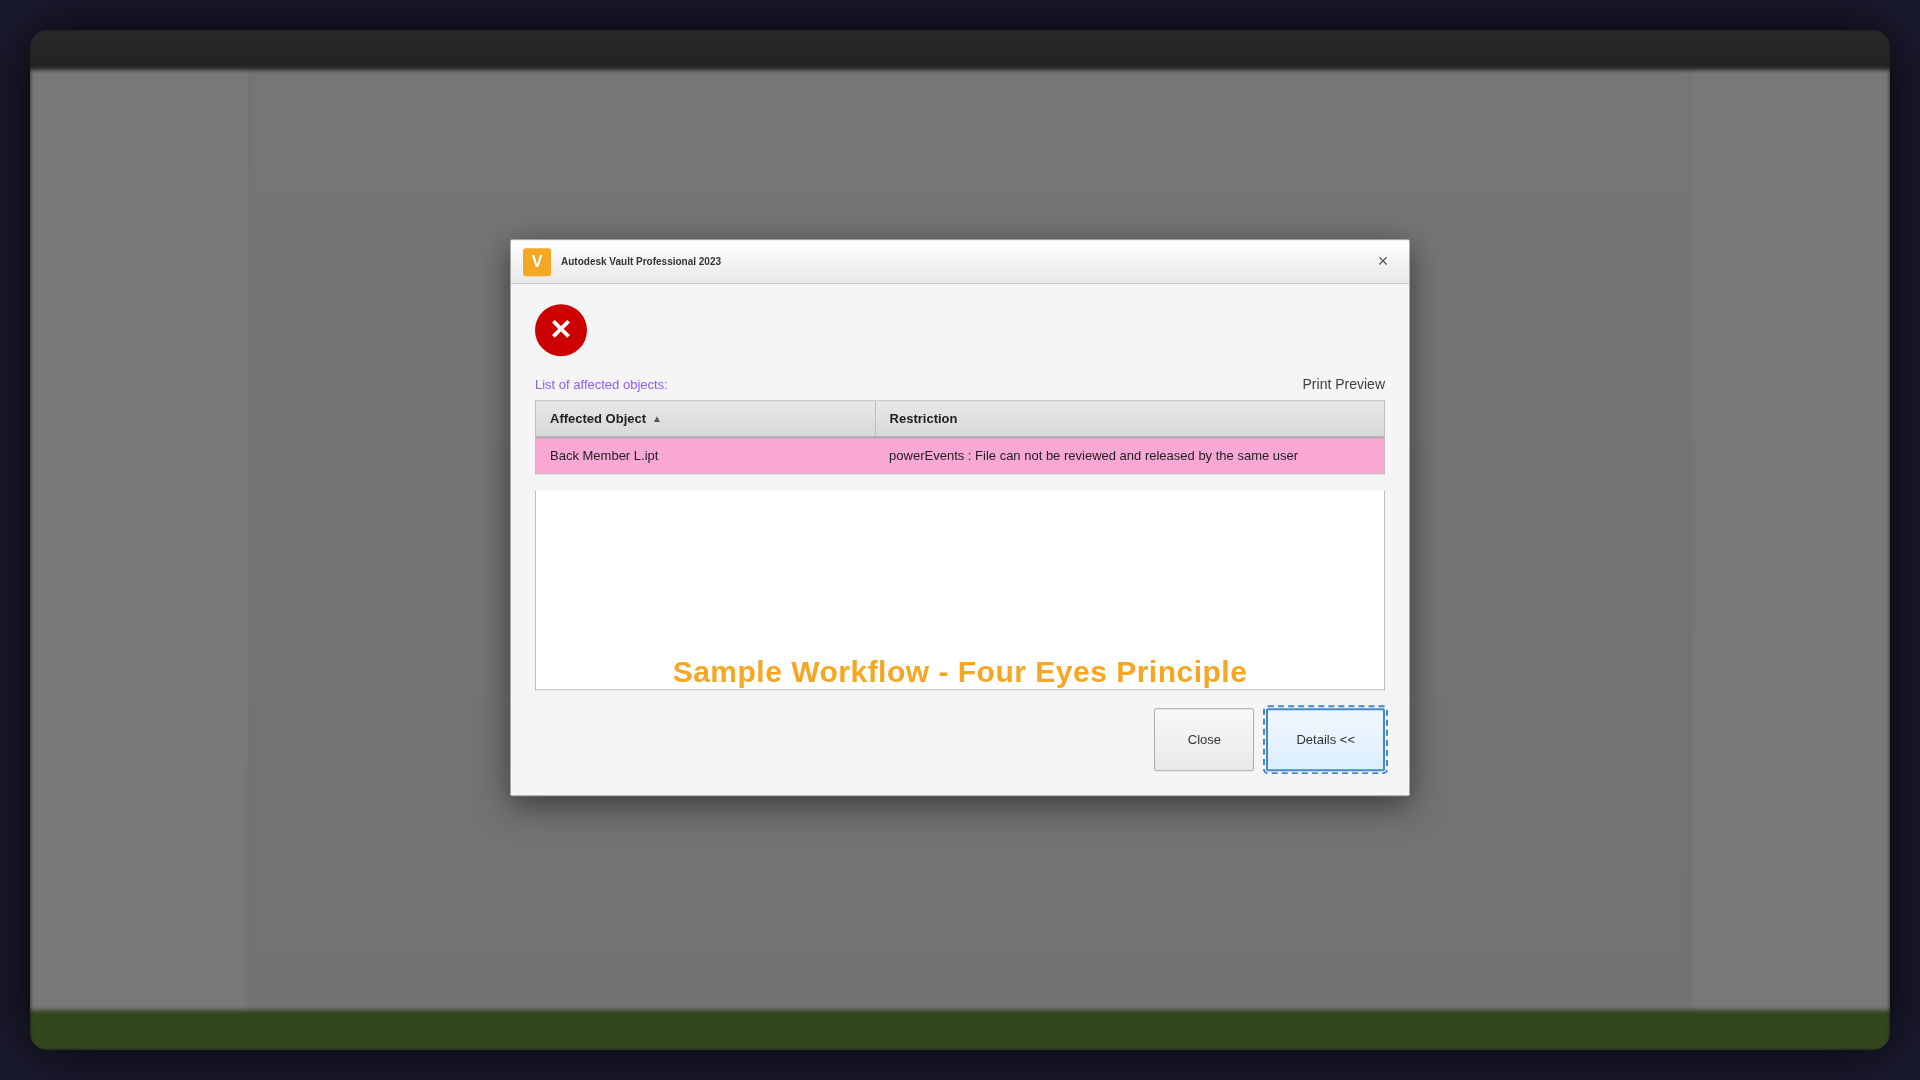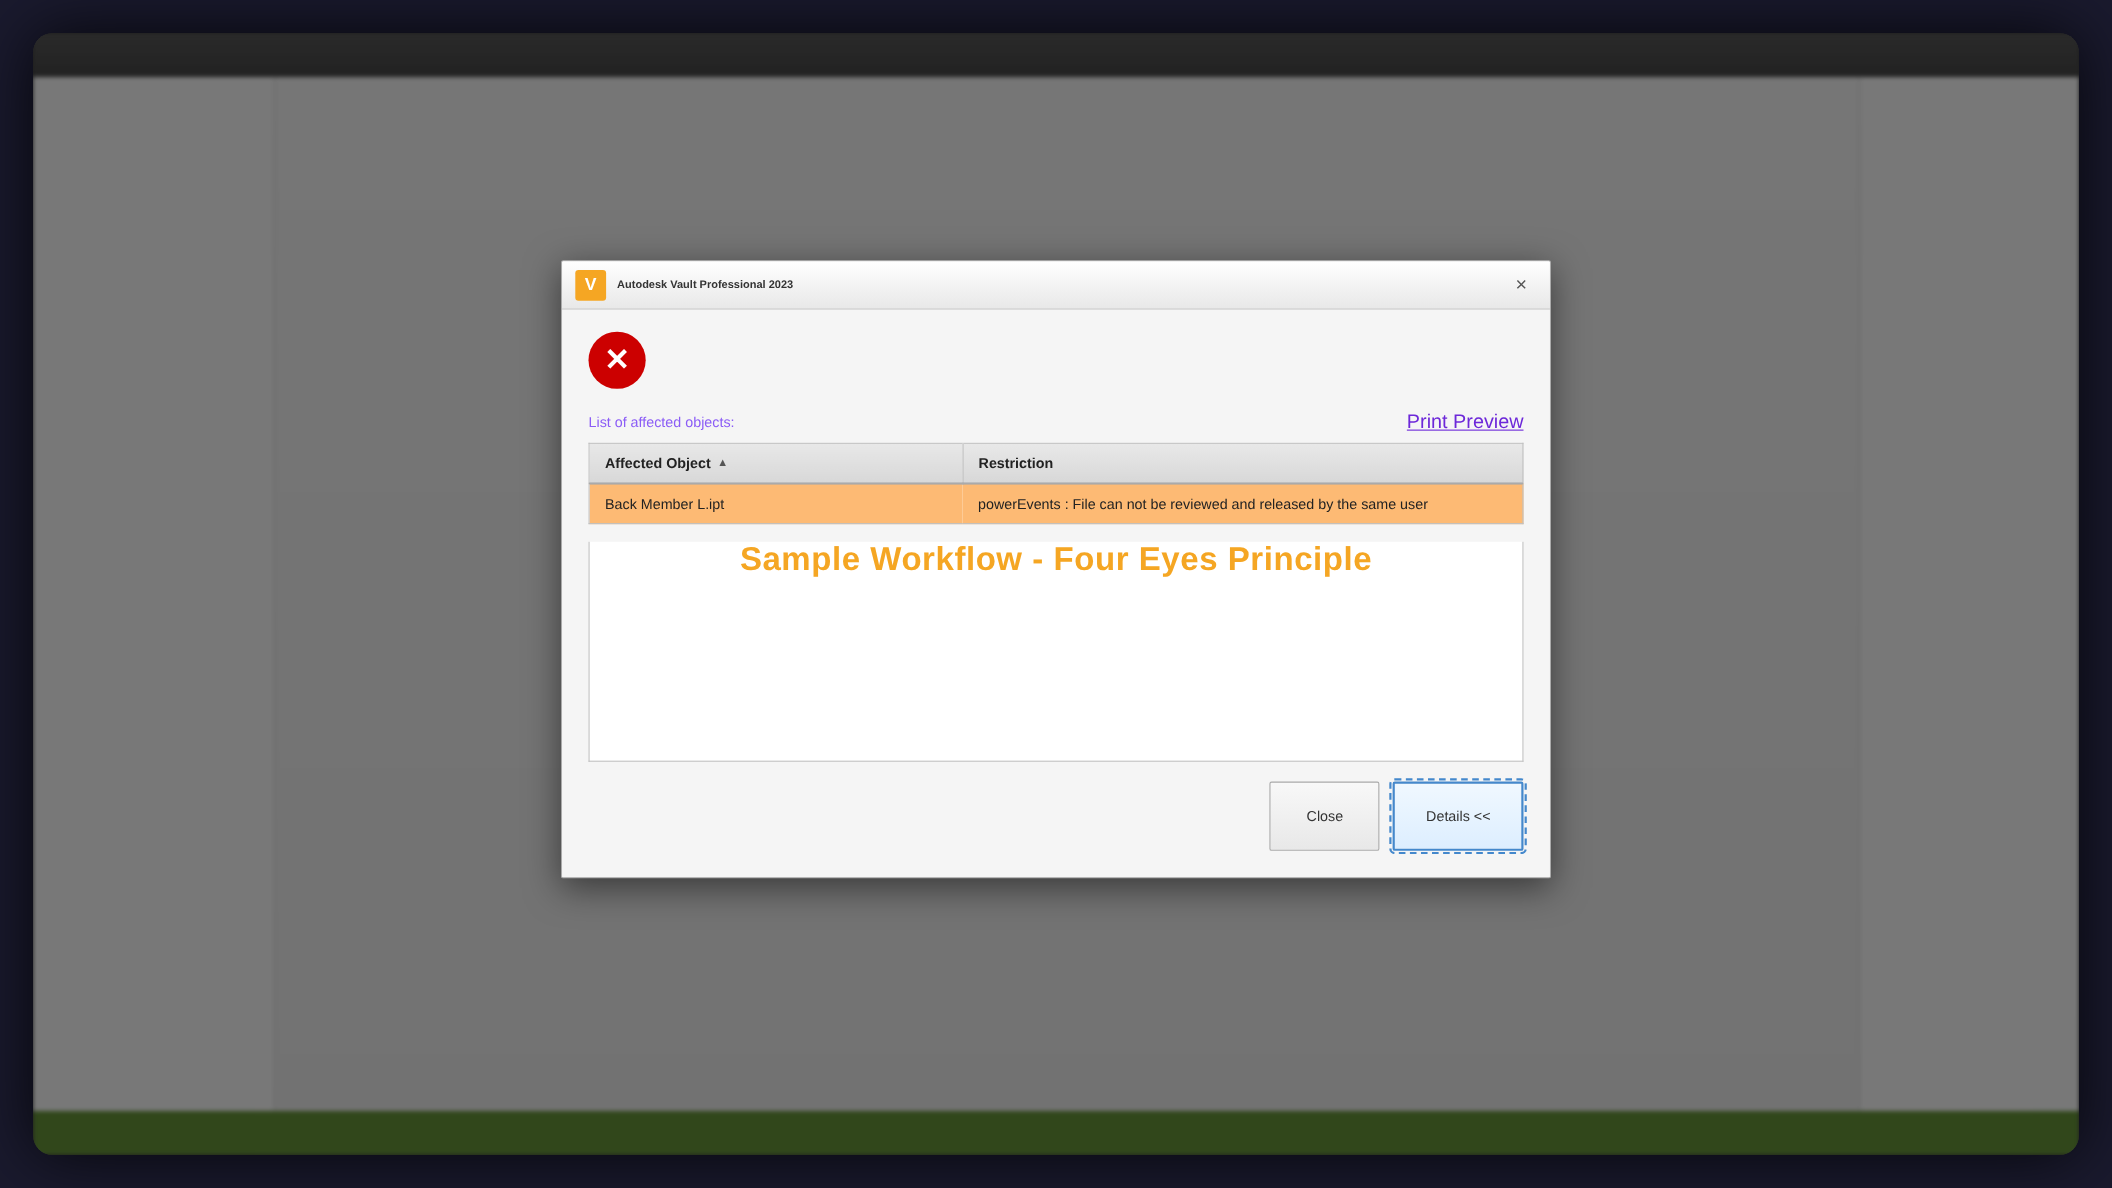--- a/index.html
+++ b/index.html
@@ -189,23 +189,22 @@
       align-items: center;
       margin-bottom: 8px;
     }
 
     .list-label {
       font-size: 13px;
       color: #8b5cf6;
     }
 
     .print-preview-link {
-      font-size: 18px;
-      color: #6d28d9;
-      text-decoration: underline;
+      font-size: 14px;
+      color: #404040;
       cursor: pointer;
     }
 
     
     .data-table {
       width: 100%;
       border-collapse: collapse;
       border: 1px solid #c0c0c0;
       background: white;
       margin-bottom: 16px;
@@ -242,35 +241,35 @@
     }
 
     .data-table td {
       padding: 10px 14px;
       font-size: 13px;
       color: #222;
       vertical-align: top;
     }
 
     .row-selected {
-      background: #fdba74;
+      background: #f9a8d4;
     }
 
     .row-selected td {
       border-color: #99c0e8;
     }
 
     
     .table-empty-area {
       background: white;
       border: 1px solid #c0c0c0;
       border-top: none;
       min-height: 200px;
       display: flex;
-      align-items: flex-start;
+      align-items: flex-end;
       justify-content: center;
     }
 
     .watermark-text {
       font-size: 30px;
       font-weight: 700;
       color: #f5a623;
       text-align: center;
       letter-spacing: 0.5px;
     }

